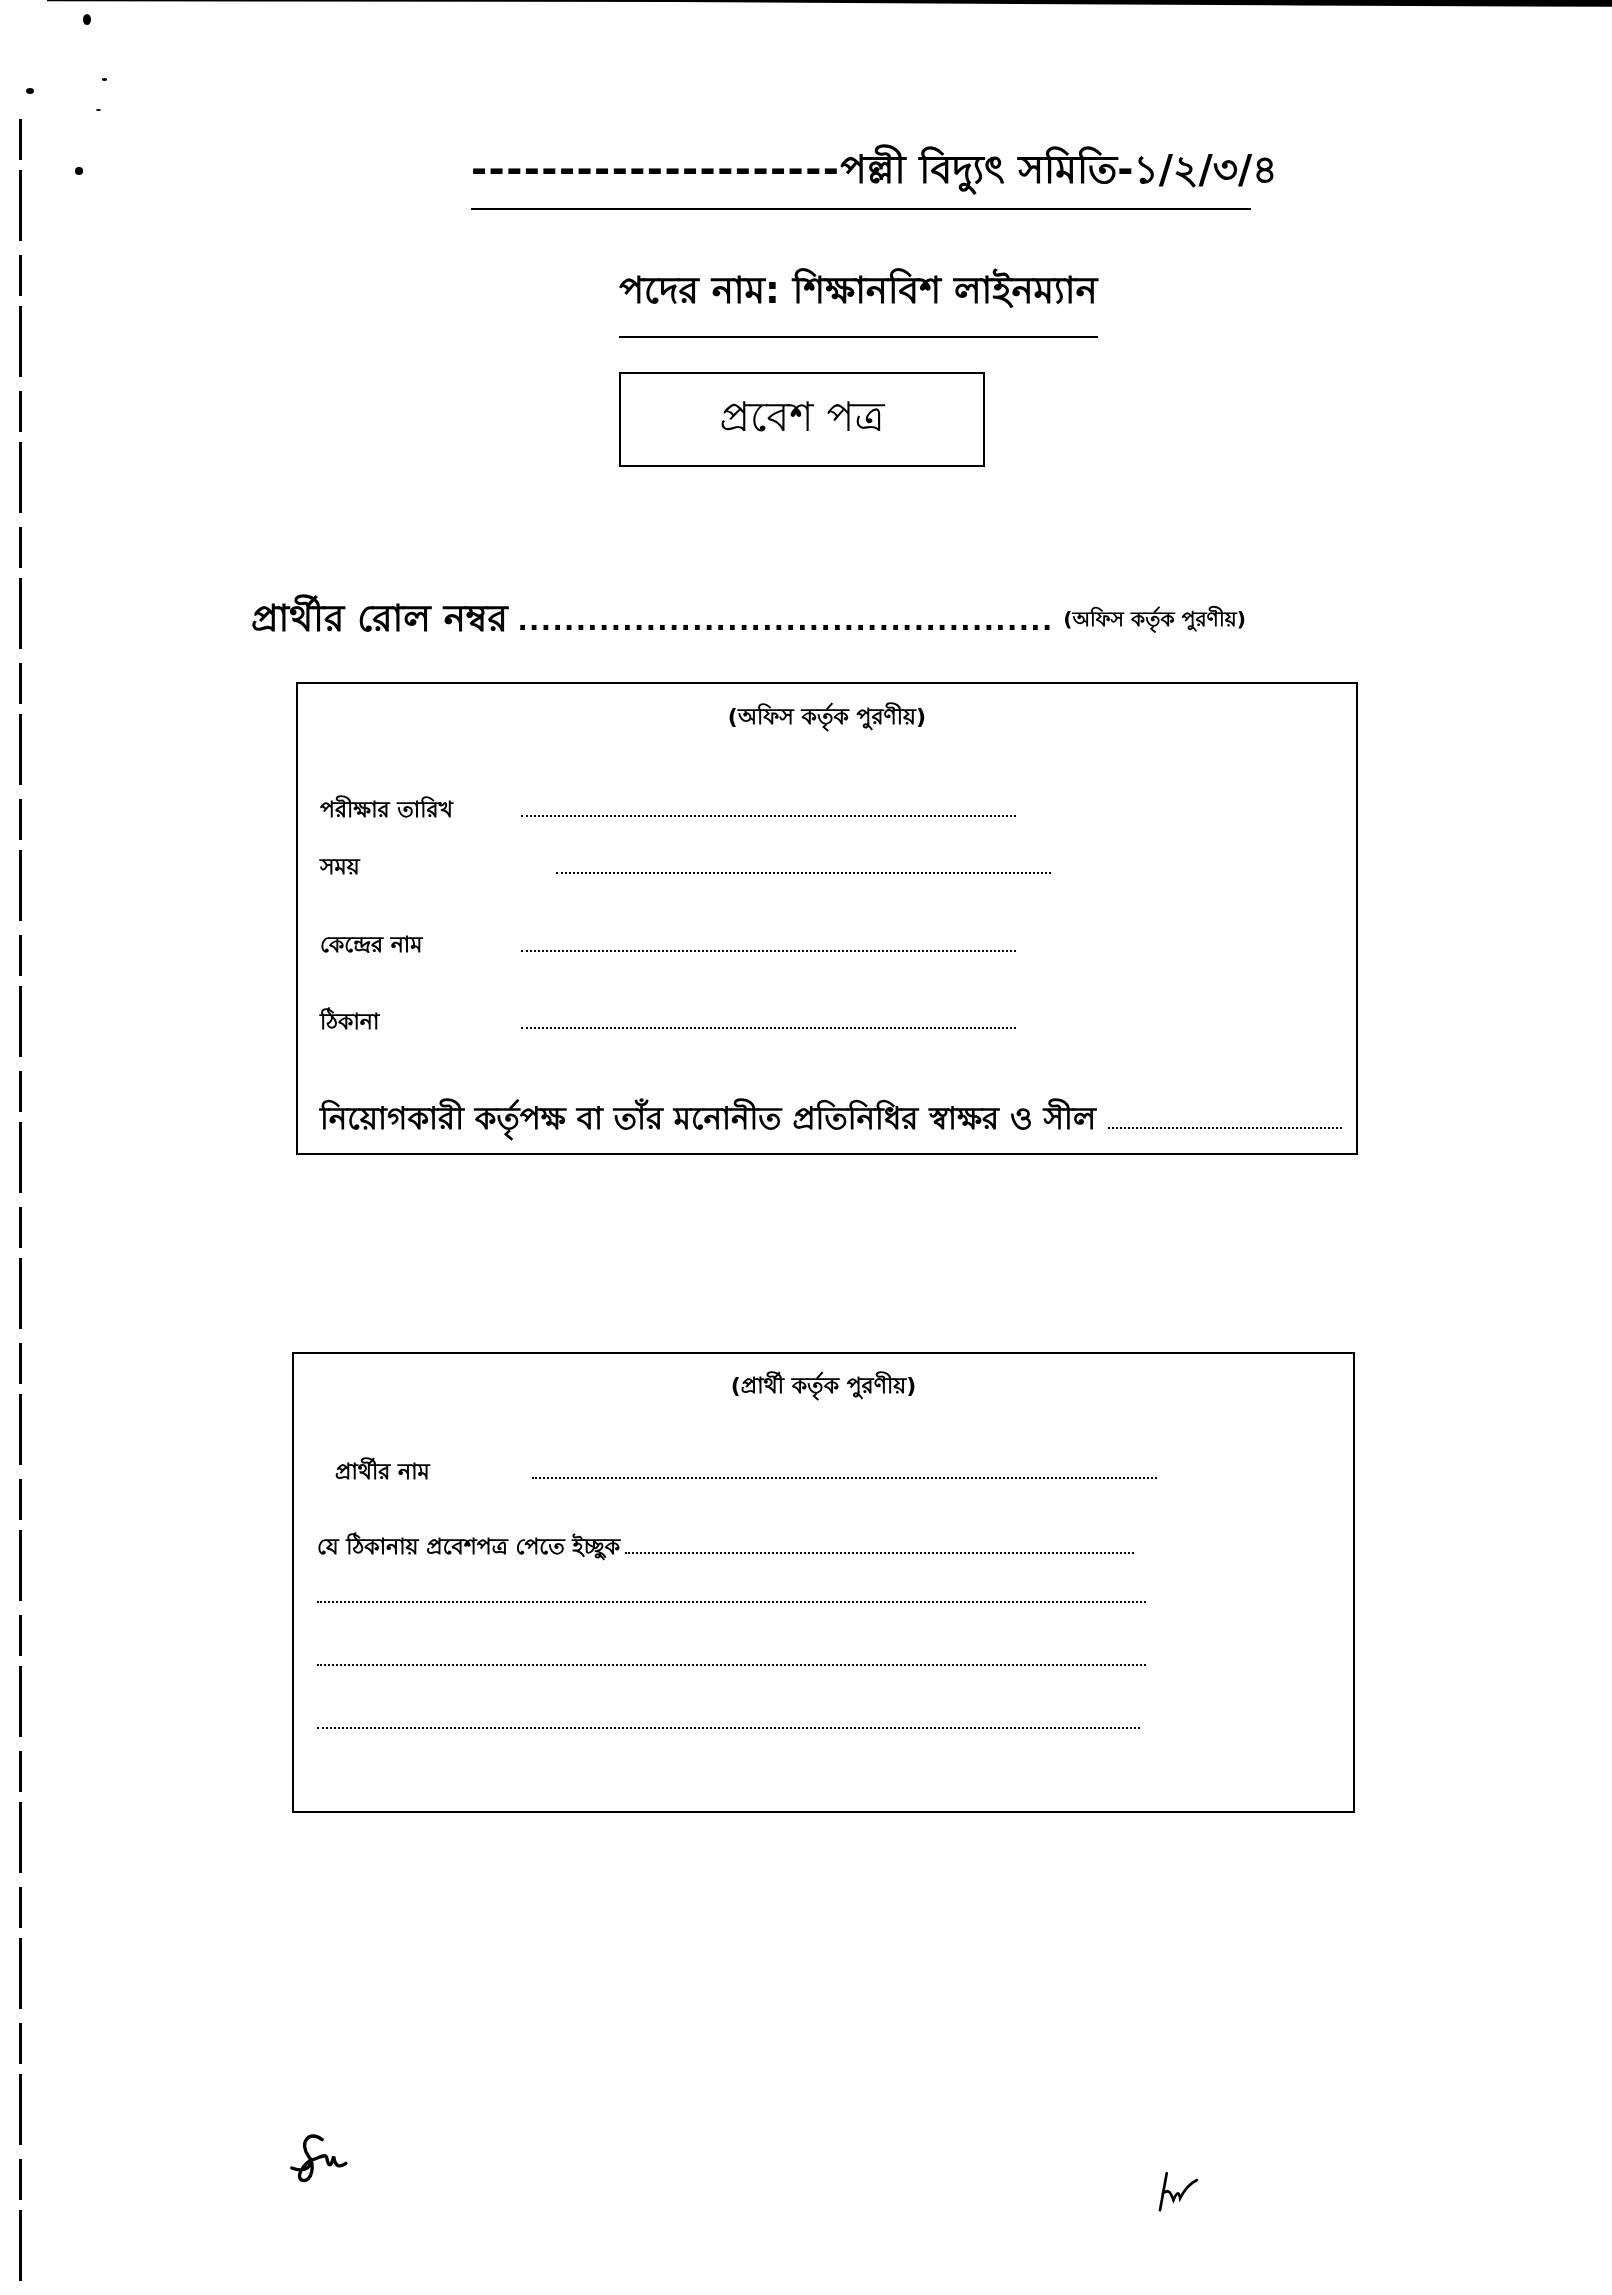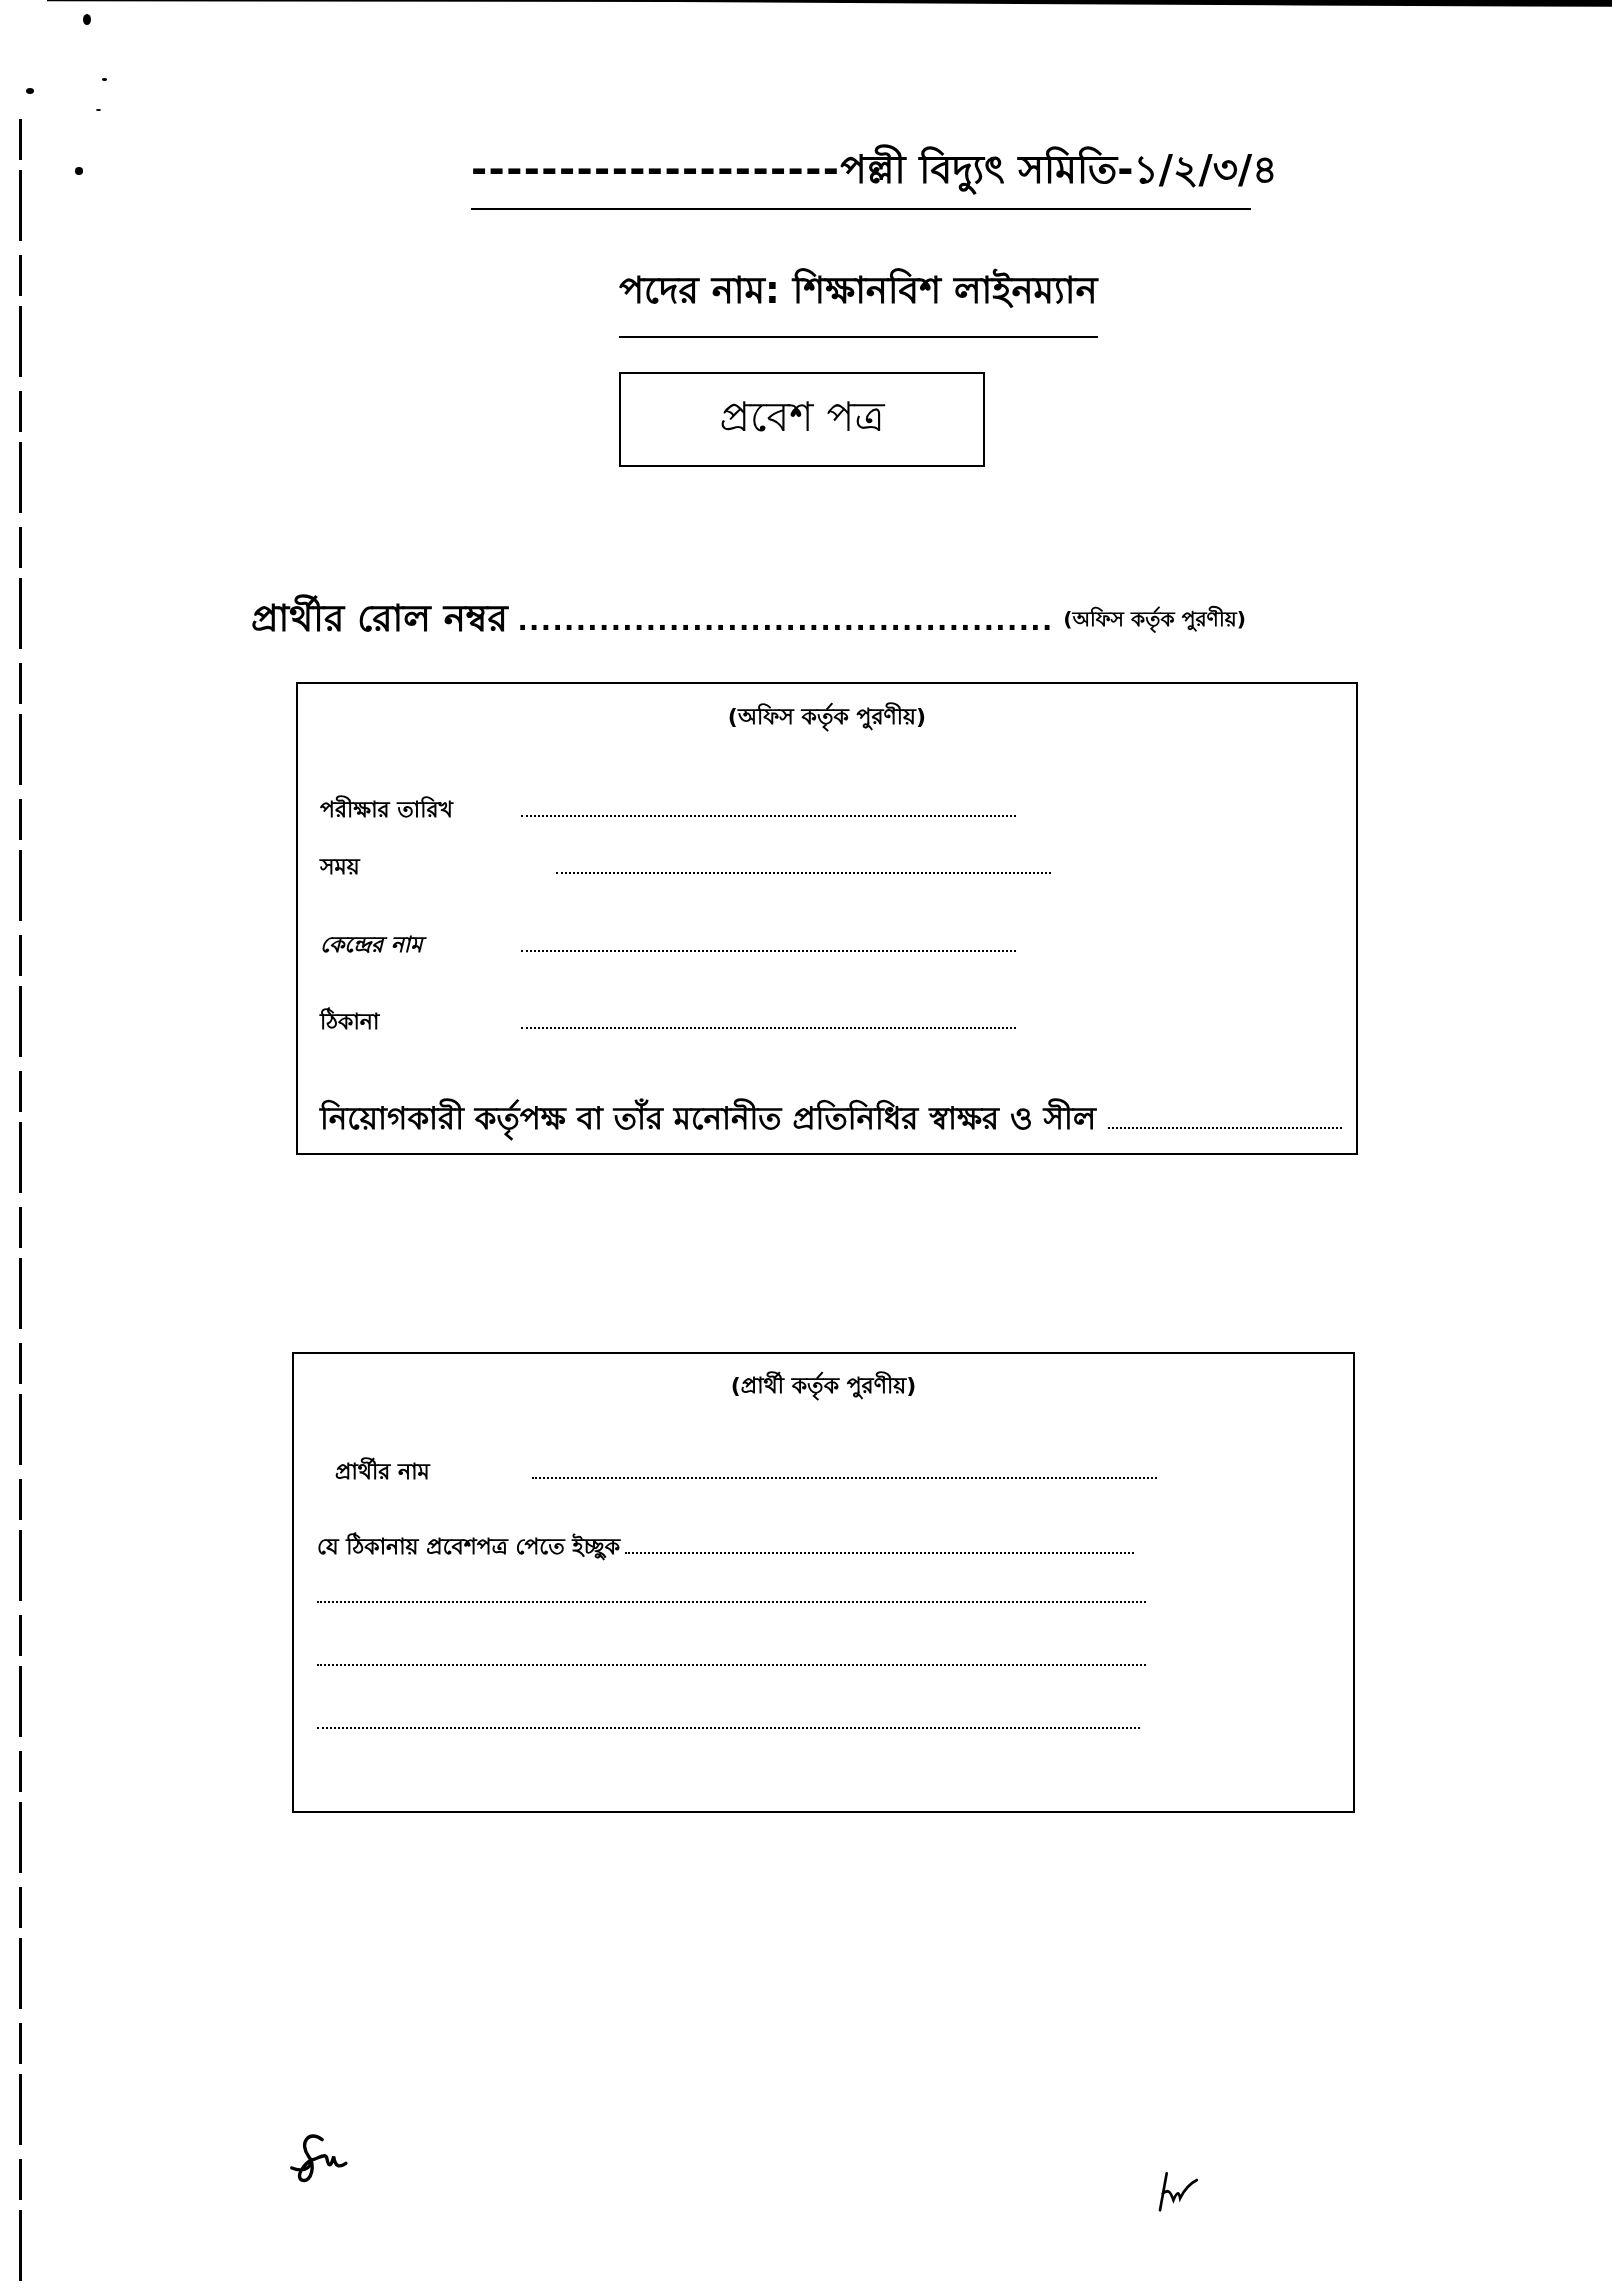--- a/index.html
+++ b/index.html
@@ -191,21 +191,21 @@
   <div class="field-row" style="left:22px;top:77px;margin-top:31px;">
     <span class="field-label" style="width:201px;">পরীক্ষার তারিখ</span>
     <span class="dotline" style="width:495px;"></span>
   </div>
 
   <div class="field-row" style="left:22px;top:165px;gap:35px;">
     <span class="field-label" style="width:201px;">সময়</span>
     <span class="dotline" style="width:495px;"></span>
   </div>
 
-  <div class="field-row" style="left:22px;top:243px;font-style:italic;">
+  <div class="field-row" style="left:22px;top:243px;">
     <span class="field-label" style="width:201px;">কেন্দ্রের নাম</span>
     <span class="dotline" style="width:495px;"></span>
   </div>
 
   <div class="field-row" style="left:22px;top:320px;">
     <span class="field-label" style="width:201px;">ঠিকানা</span>
     <span class="dotline" style="width:495px;"></span>
   </div>
 
   <div class="sign-row">

